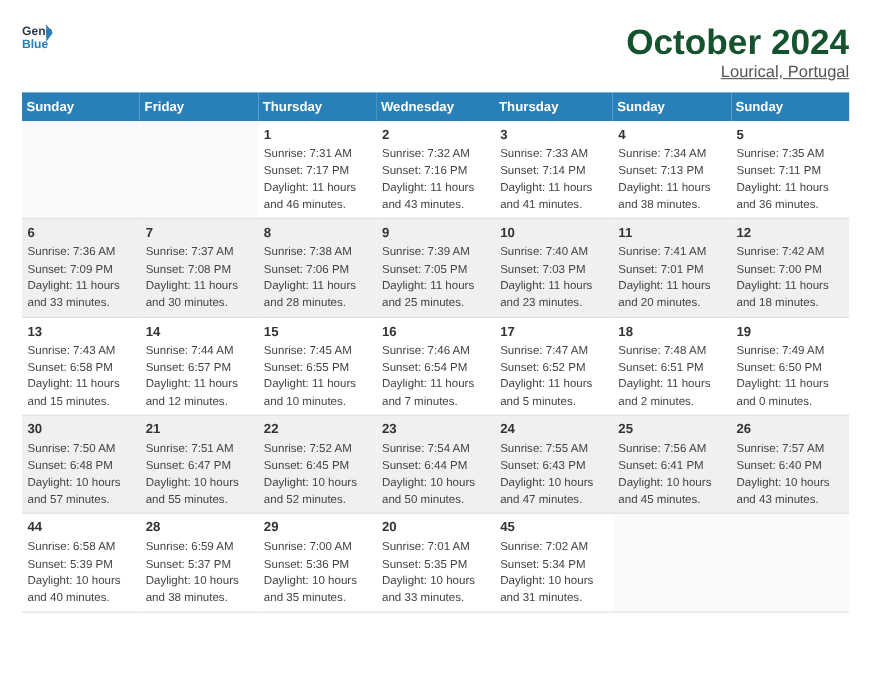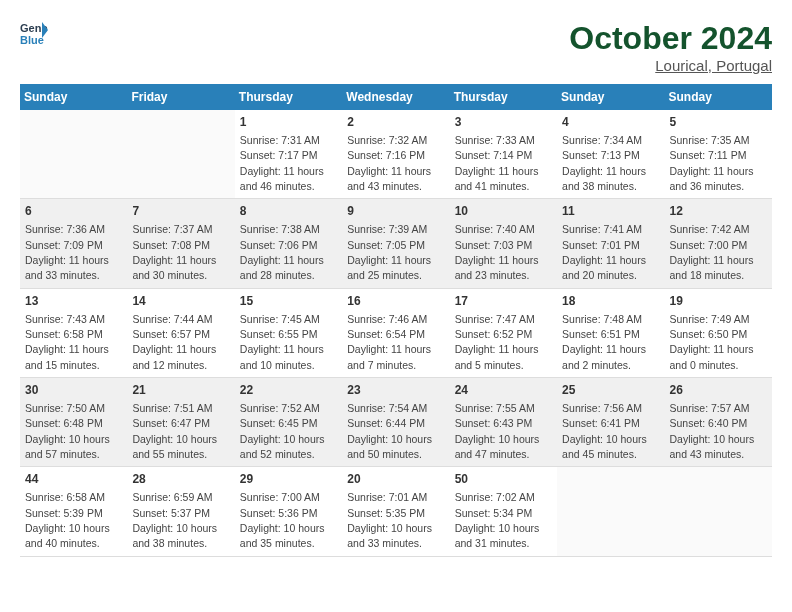--- a/index.html
+++ b/index.html
@@ -149,18 +149,18 @@
         <td><span class="day-num">23</span><span class="day-info">Sunrise: 7:54 AM<br>Sunset: 6:44 PM<br>Daylight: 10 hours and 50 minutes.</span></td>
         <td><span class="day-num">24</span><span class="day-info">Sunrise: 7:55 AM<br>Sunset: 6:43 PM<br>Daylight: 10 hours and 47 minutes.</span></td>
         <td><span class="day-num">25</span><span class="day-info">Sunrise: 7:56 AM<br>Sunset: 6:41 PM<br>Daylight: 10 hours and 45 minutes.</span></td>
         <td><span class="day-num">26</span><span class="day-info">Sunrise: 7:57 AM<br>Sunset: 6:40 PM<br>Daylight: 10 hours and 43 minutes.</span></td>
       </tr>
       <tr>
         <td><span class="day-num">44</span><span class="day-info">Sunrise: 6:58 AM<br>Sunset: 5:39 PM<br>Daylight: 10 hours and 40 minutes.</span></td>
         <td><span class="day-num">28</span><span class="day-info">Sunrise: 6:59 AM<br>Sunset: 5:37 PM<br>Daylight: 10 hours and 38 minutes.</span></td>
         <td><span class="day-num">29</span><span class="day-info">Sunrise: 7:00 AM<br>Sunset: 5:36 PM<br>Daylight: 10 hours and 35 minutes.</span></td>
         <td><span class="day-num">20</span><span class="day-info">Sunrise: 7:01 AM<br>Sunset: 5:35 PM<br>Daylight: 10 hours and 33 minutes.</span></td>
-        <td><span class="day-num">50</span><span class="day-info">Sunrise: 7:02 AM<br>Sunset: 5:34 PM<br>Daylight: 10 hours and 31 minutes.</span></td>
+        <td><span class="day-num">45</span><span class="day-info">Sunrise: 7:02 AM<br>Sunset: 5:34 PM<br>Daylight: 10 hours and 31 minutes.</span></td>
         <td class="empty-cell"></td>
         <td class="empty-cell"></td>
       </tr>
     </tbody>
 </table>
 
 </body></html>

